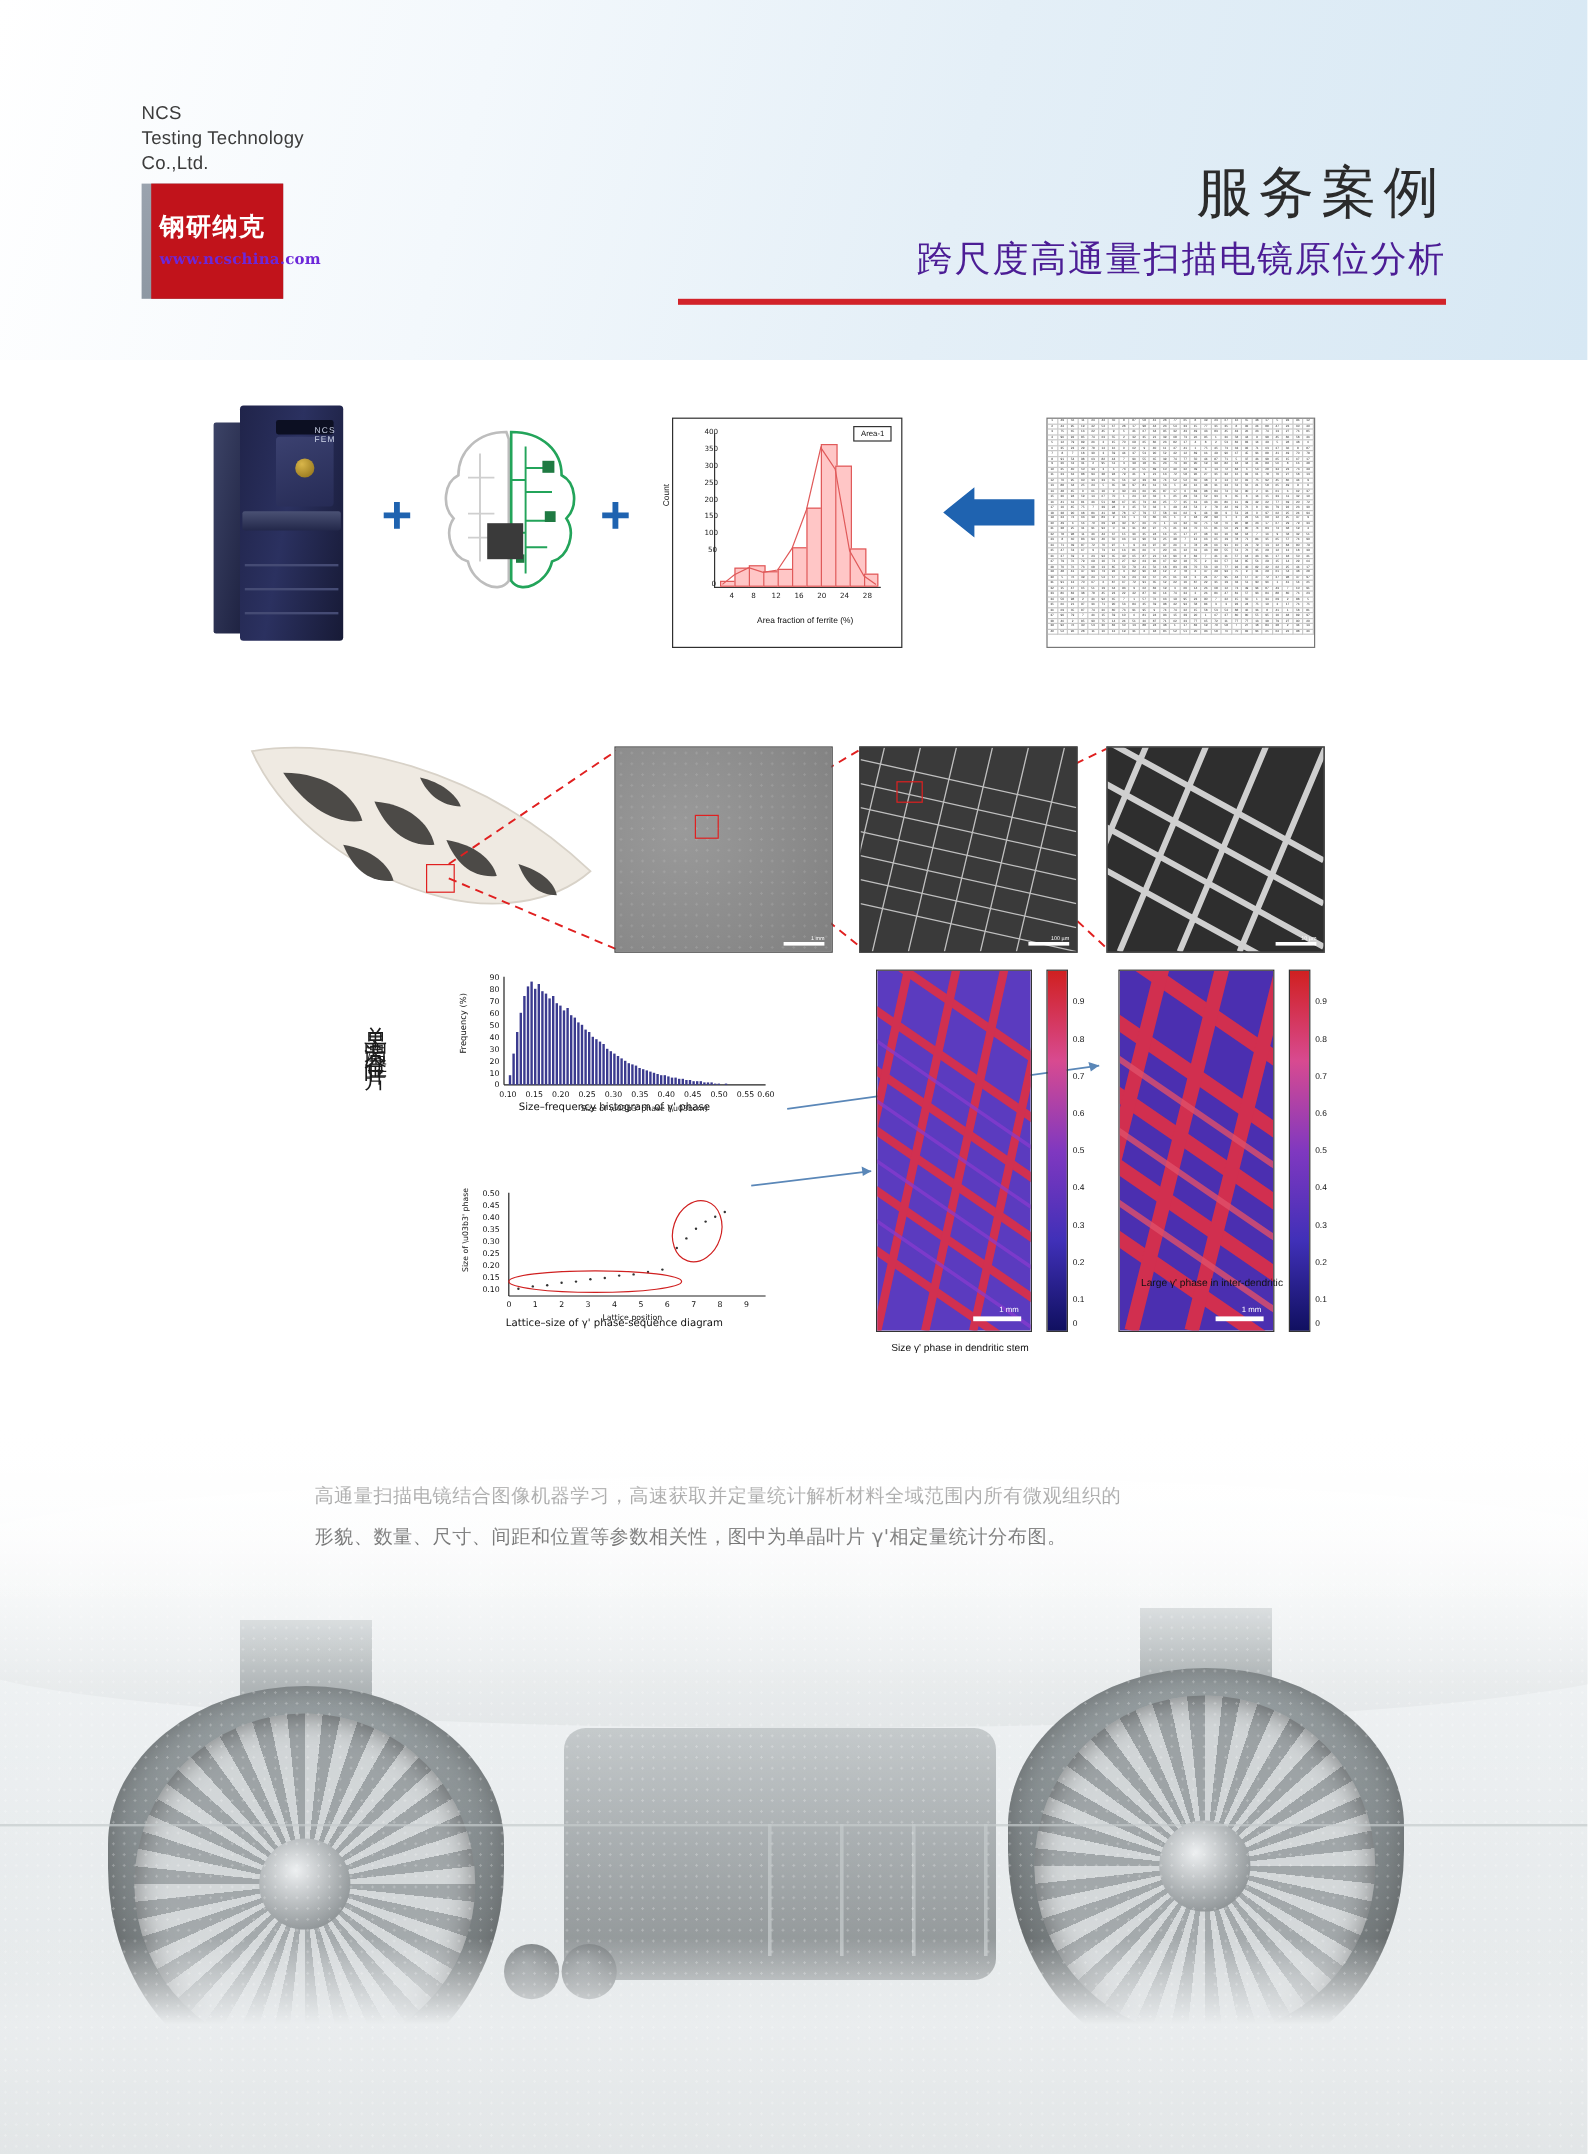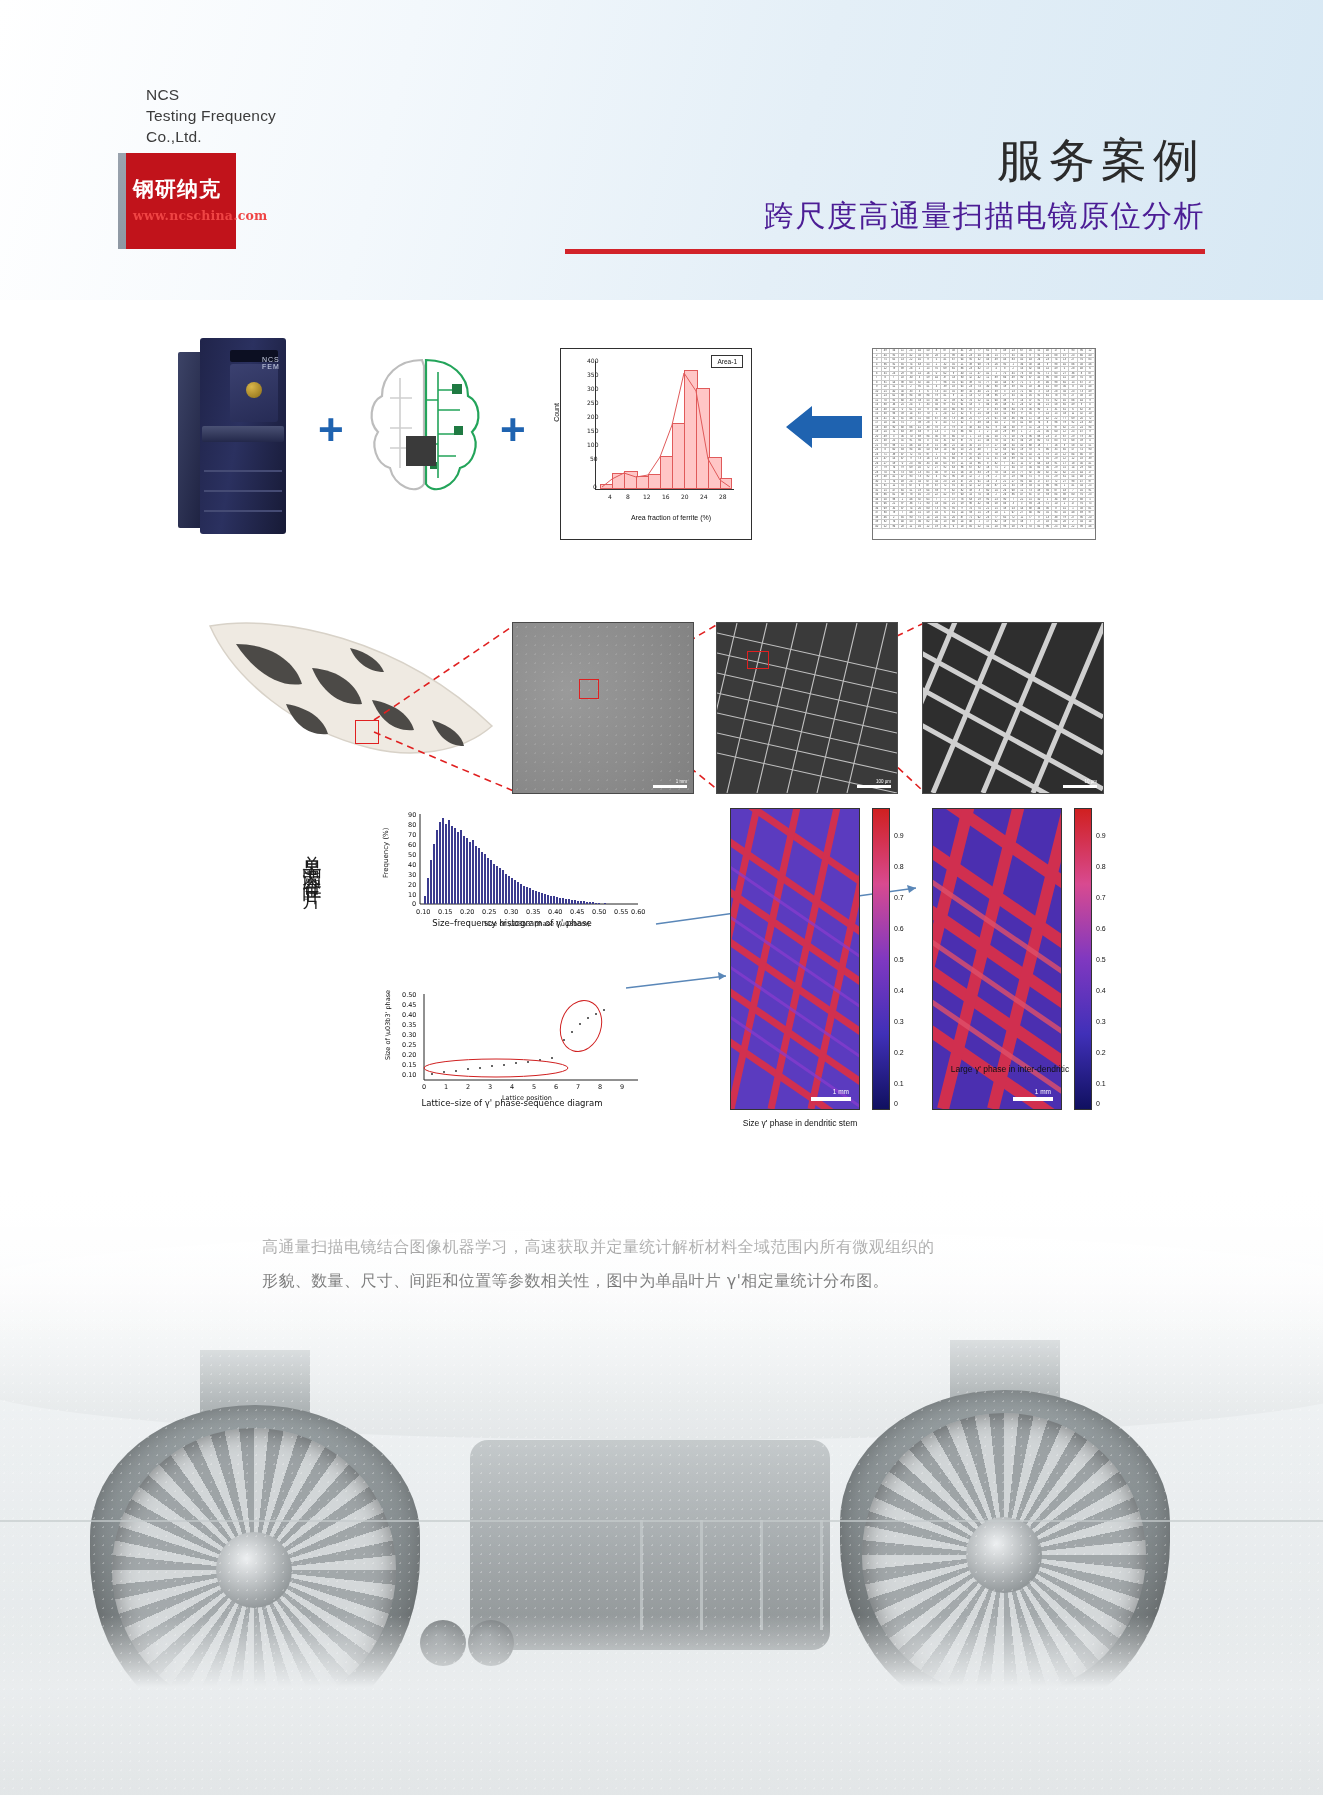--- a/index.html
+++ b/index.html
@@ -11,38 +11,38 @@
   
   .top-bg{
     position:absolute;left:0;top:0;width:1323px;height:300px;
     background:linear-gradient(105deg,#ffffff 0%,#f3f8fc 30%,#e4eff7 60%,#d7e8f4 100%);
   }
   .page{position:absolute;inset:0;}
 
   
   .brand-text{
     position:absolute;left:118px;top:84px;
-    font-size:15.5px;line-height:21px;color:#3c3c3c;letter-spacing:.2px;margin-left:28px;
+    font-size:15.5px;line-height:21px;color:#3c3c3c;letter-spacing:.2px;
   }
   .logo-box{
     position:absolute;left:118px;top:153px;width:118px;height:96px;
     background:linear-gradient(180deg,#9aa3ae 0%,#8e98a3 100%);
   }
   .logo-red{
     position:absolute;left:126px;top:153px;width:110px;height:96px;
     background:#c1131b;
   }
   .logo-cn{
     position:absolute;left:133px;top:175px;width:98px;
     color:#ffffff;font-size:21px;font-weight:bold;letter-spacing:1px;
     font-family:Liberation Serif, serif;
   }
   .logo-url{
     position:absolute;left:133px;top:208px;width:108px;
-    color:#ef4444;font-size:12.5px;font-weight:bold;letter-spacing:.2px;
+    color:#6d28d9;font-size:12.5px;font-weight:bold;letter-spacing:.2px;
     font-family:"DejaVu Serif",serif;
   }
   .title-main{
     position:absolute;right:118px;top:130px;
     font-size:46px;color:#2b2b2b;letter-spacing:6px;
     font-family:"DejaVu Sans",sans-serif;font-weight:300;
     text-align:left;
   }
   .title-sub{
     position:absolute;right:118px;top:196px;
@@ -224,21 +224,21 @@
 </style>
 </head>
 <body>
 
 <div class="page">
 
   <div class="top-bg"></div>
 
   <div class="brand-text">
     <div>NCS</div>
-    <div>Testing Frequency</div>
+    <div>Testing Technology</div>
     <div>Co.,Ltd.</div>
   </div>
 
   <div class="logo-box"></div>
   <div class="logo-red"></div>
   <div class="logo-cn">钢研纳克</div>
   <div class="logo-url">www.ncschina.com</div>
 
   <div class="title-main">服务案例</div>
   <div class="title-sub">跨尺度高通量扫描电镜原位分析</div>

